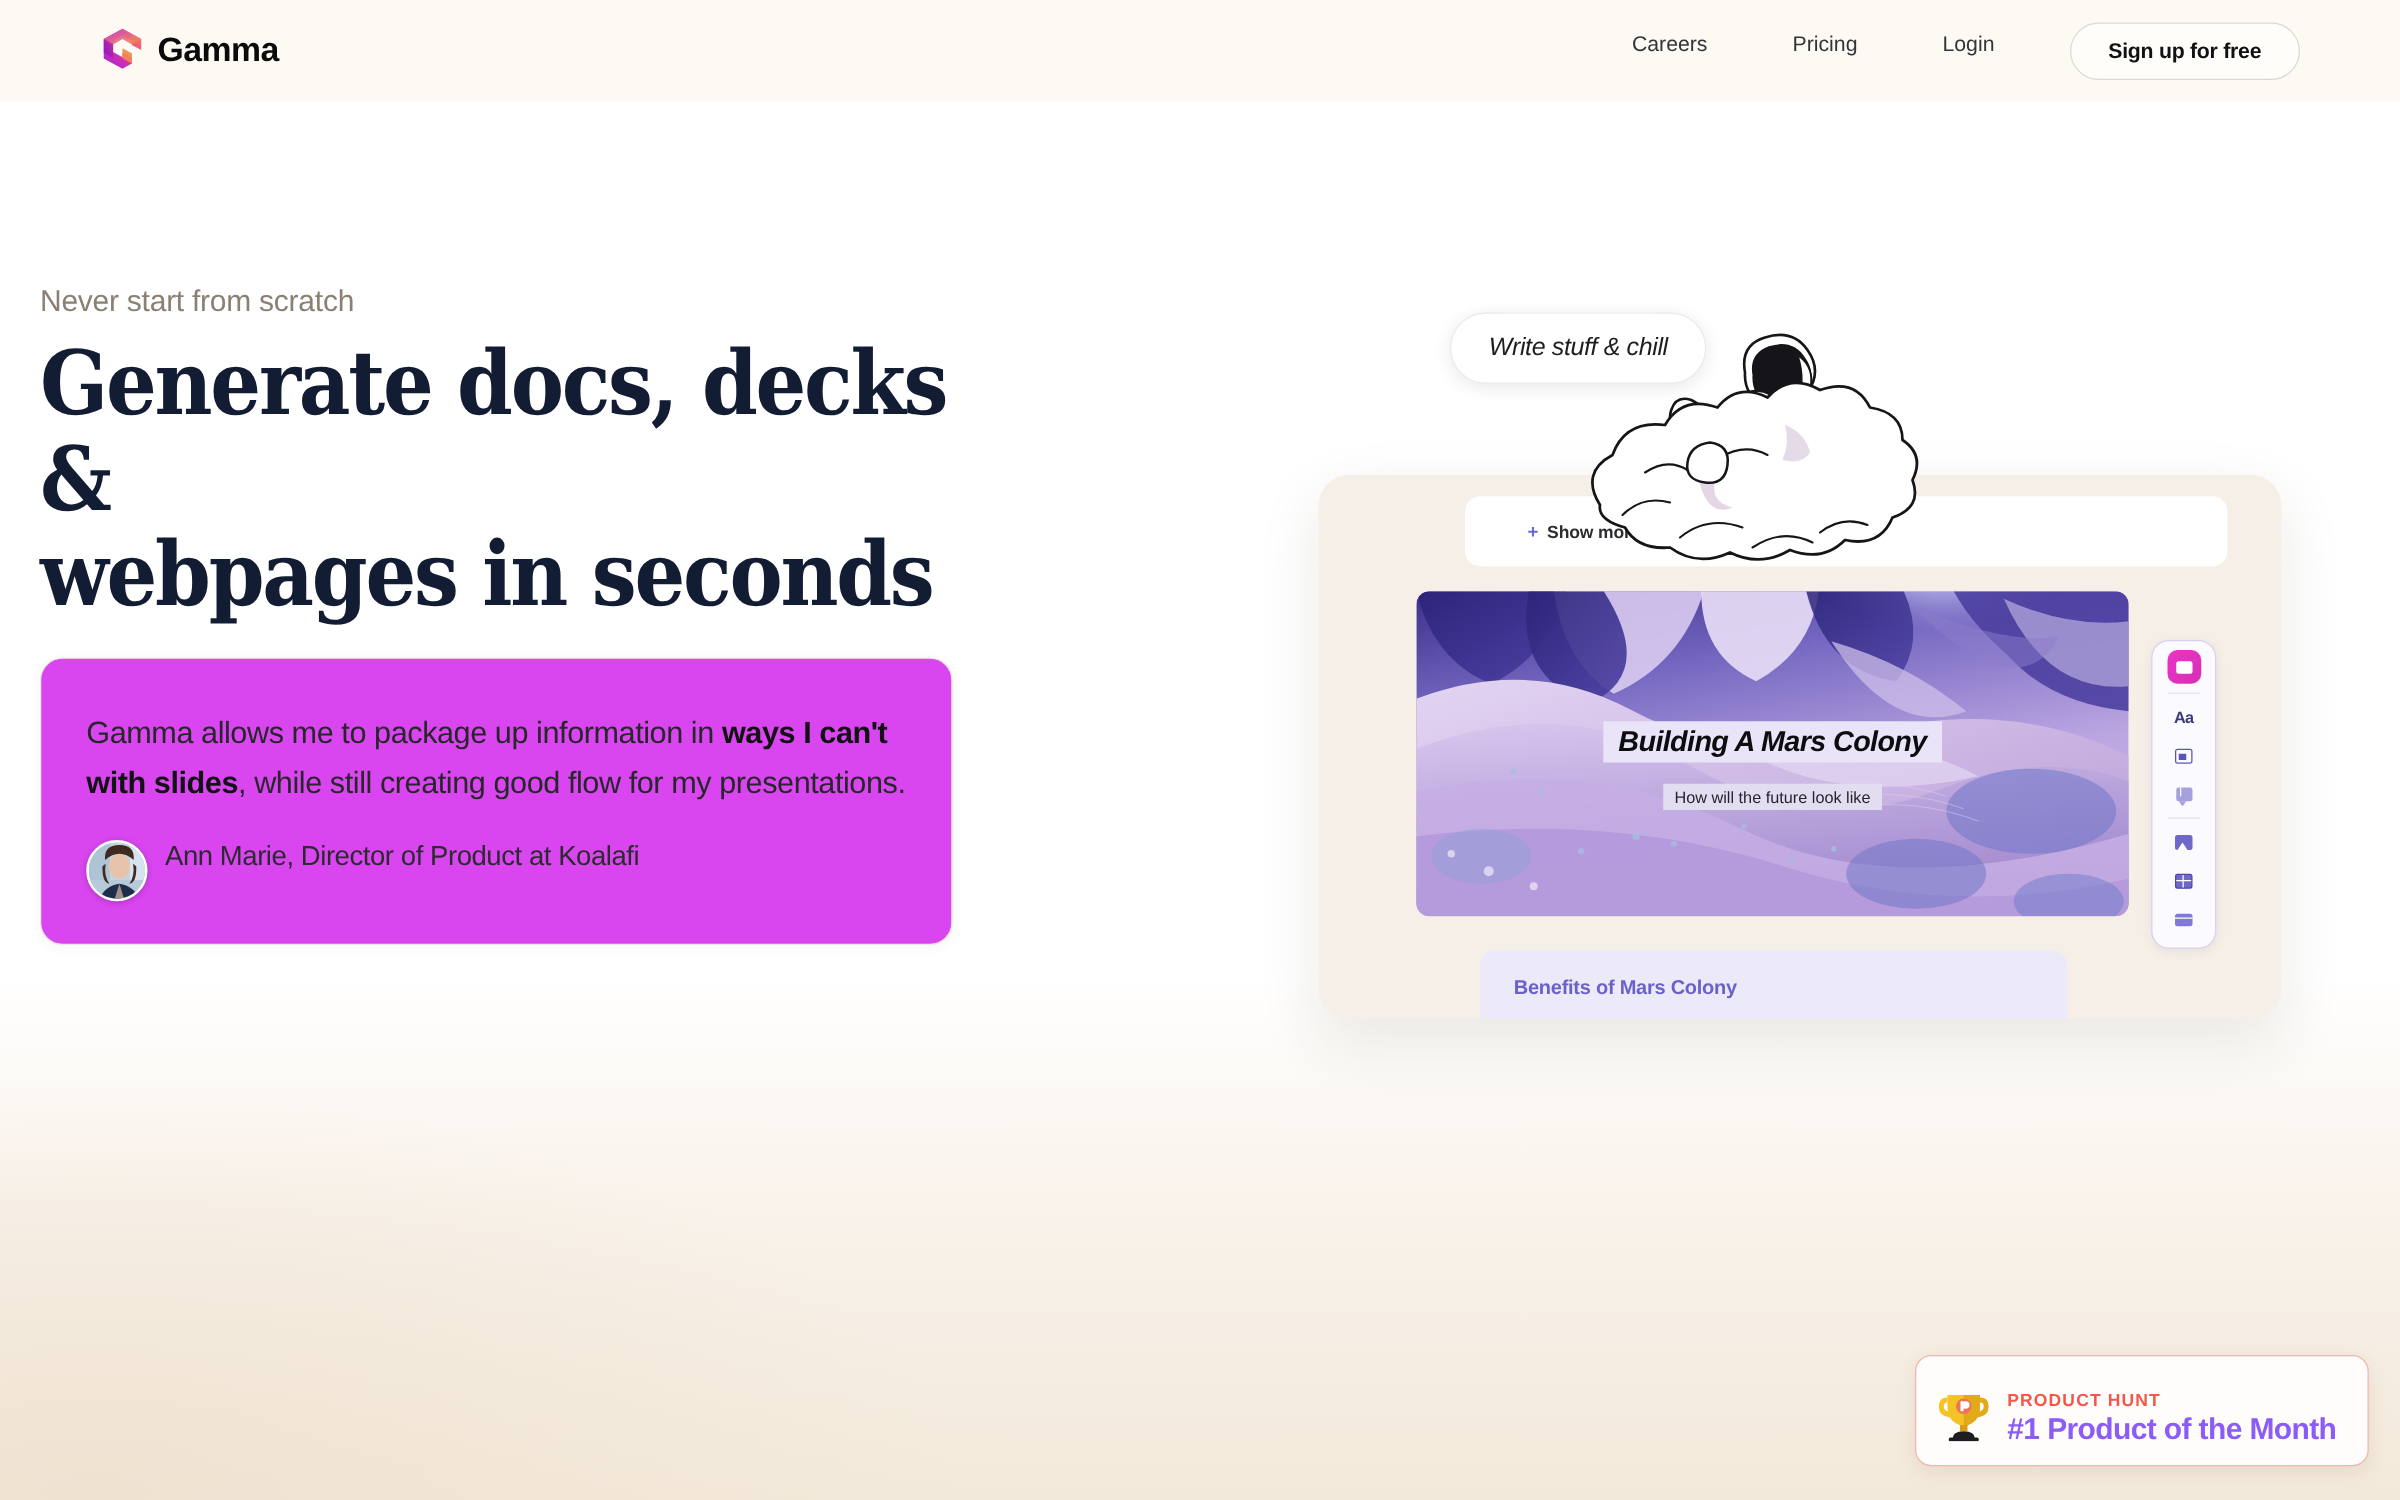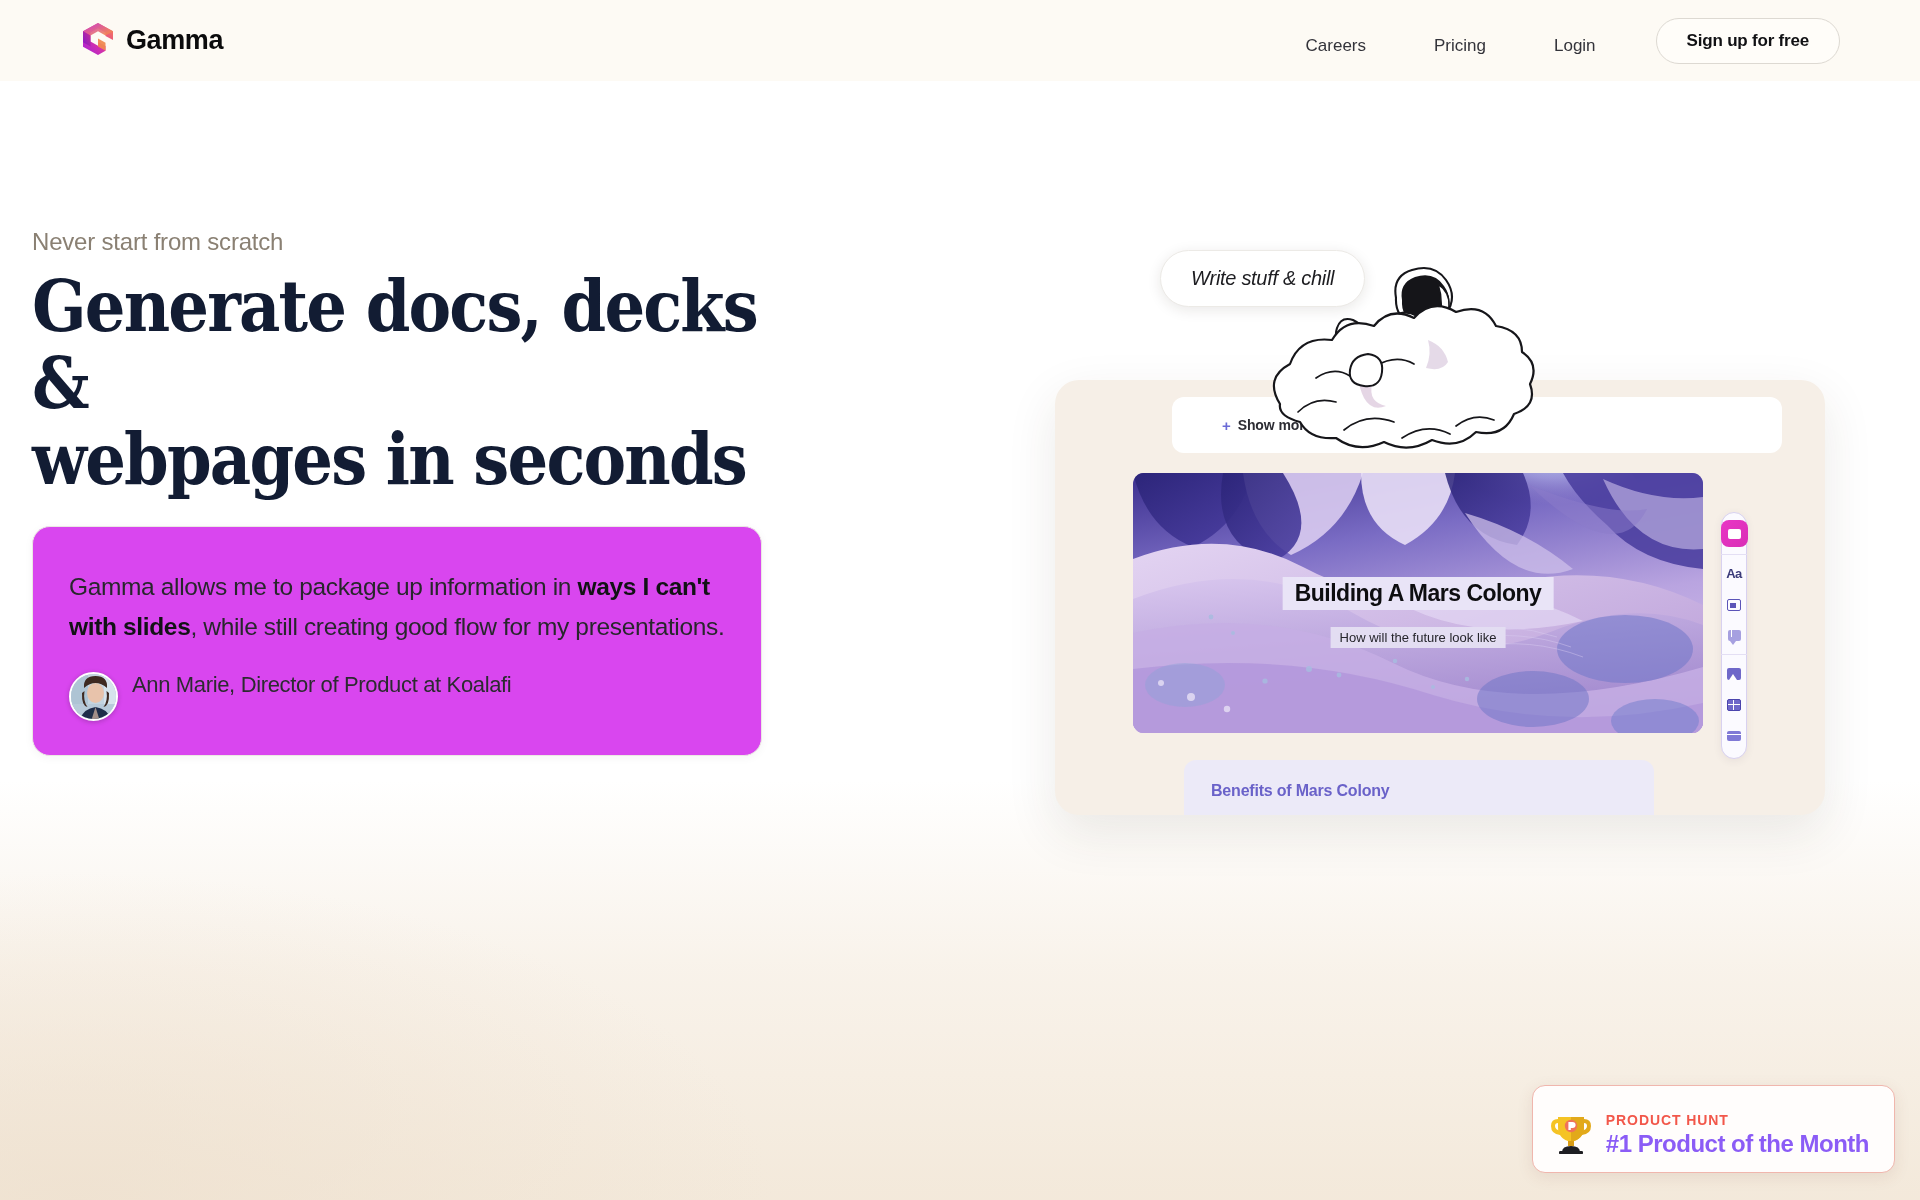--- a/index.html
+++ b/index.html
@@ -63,21 +63,21 @@
     font-size: 27px;
     font-weight: 700;
     letter-spacing: -0.4px;
     color: #0b0b0c;
   }
 
   .nav {
     margin-left: auto;
     margin-right: 80px;
     display: flex;
-    align-items: flex-end;
+    align-items: flex-start;
     gap: 0;
   }
   .nav-link {
     font-size: 17px;
     color: #33333a;
     padding: 8px 34px;
     text-decoration: none;
     cursor: pointer;
     white-space: nowrap;
   }
@@ -222,20 +222,21 @@
     left: 50%;
     top: 104px;
     transform: translateX(-50%);
     background: #e9e4f7;
     color: #0d0d10;
     font-size: 23px;
     font-weight: 700;
     letter-spacing: -0.5px;
     padding: 3px 12px;
     white-space: nowrap;
+    font-style: italic;
   }
   .slide-sub {
     position: absolute;
     left: 50%;
     top: 154px;
     transform: translateX(-50%);
     background: #e3ddf2;
     color: #25252b;
     font-size: 13px;
     padding: 3px 9px;
@@ -255,21 +256,21 @@
     font-size: 16px;
     font-weight: 700;
     color: #6a62c9;
     letter-spacing: -0.2px;
   }
 
   
   .toolbar {
     position: absolute;
     left: 666px; top: 132px;
-    width: 26px;
+    width: 52px;
     background: #fbfaff;
     border: 1.2px solid #d8d1f0;
     border-radius: 14px;
     padding: 5px 0 7px 0;
     display: flex;
     flex-direction: column;
     align-items: center;
     box-shadow: 0 2px 8px rgba(60,45,90,0.08);
     justify-content: center;
   }

